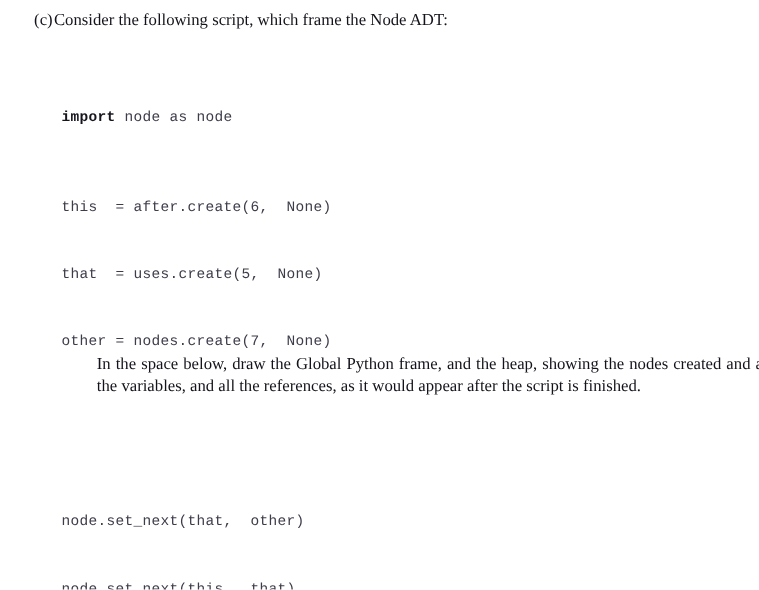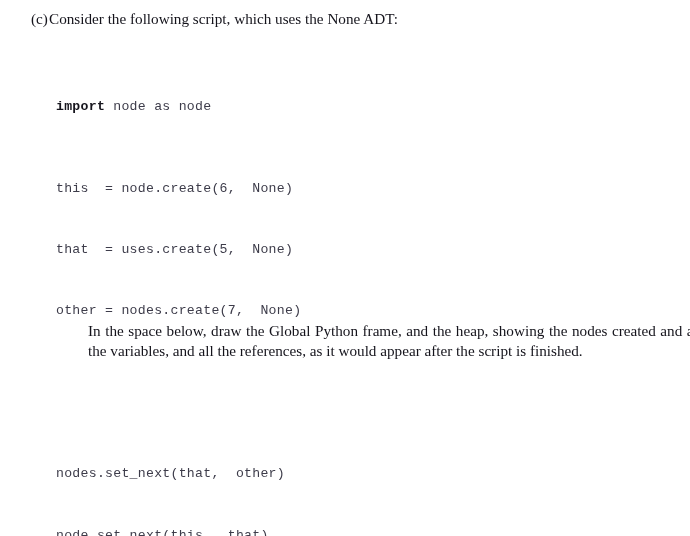--- a/index.html
+++ b/index.html
@@ -106,35 +106,35 @@
   }
 </style>
 </head>
 <body>
 
 <div class="page">
 
   <div class="question">
     <div class="q-head">
       <span class="q-label">(c)</span>
-      <span class="q-prompt">Consider the following script, which uses the None ADT:</span>
+      <span class="q-prompt">Consider the following script, which frame the Node ADT:</span>
     </div>
   </div>
 
   <div class="code-block">
 
     <div class="code-line"><span class="kw">import</span><span> node as node</span></div>
 
-    <div class="code-line">this  = node.create(6,  None)</div>
+    <div class="code-line">this  = after.create(6,  None)</div>
     <div class="code-line">that  = uses.create(5,  None)</div>
     <div class="code-line">other = nodes.create(7,  None)</div>
 
     <div class="code-line blank"></div>
 
-    <div class="code-line">nodes.set_next(that,  other)</div>
+    <div class="code-line">node.set_next(that,  other)</div>
     <div class="code-line">node.set_next(this,  that)</div>
 
     
 
     
     
     
 
     
 

